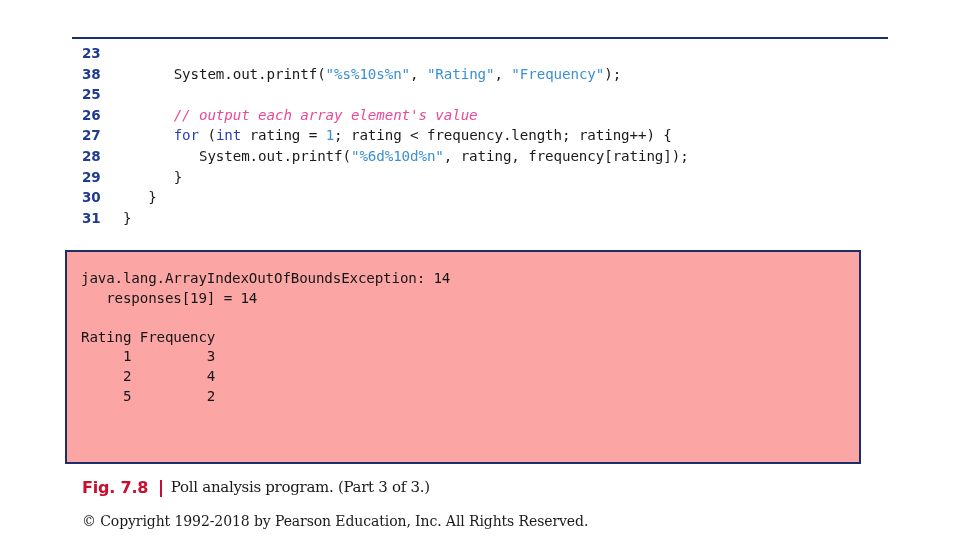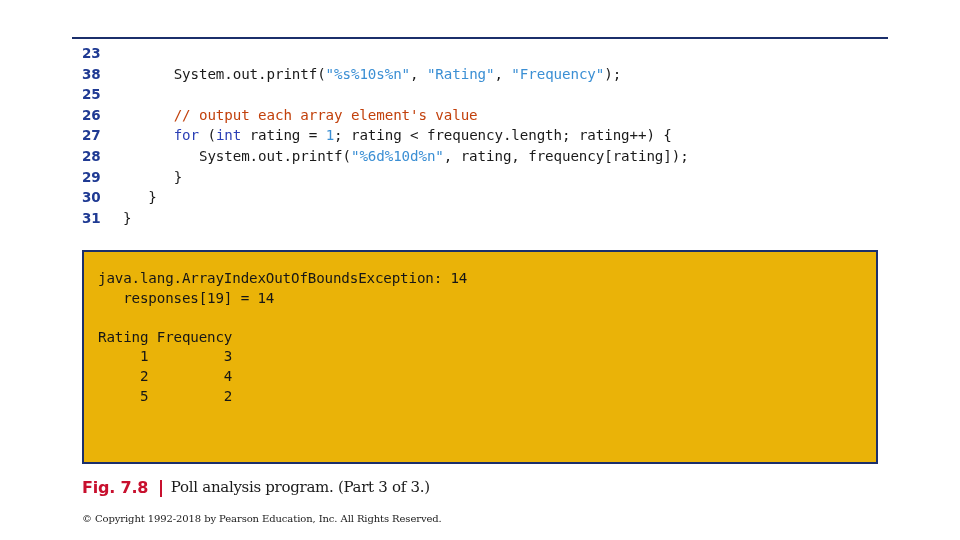--- a/index.html
+++ b/index.html
@@ -51,32 +51,32 @@
   }
   .codetext {
     font-family: "DejaVu Sans Mono", monospace;
     font-size: 14.2px;
     color: #1a1a1a;
     white-space: pre;
     letter-spacing: -0.1px;
   }
   .tok-key   { color: #2b3fb5; }
   .tok-str   { color: #3b8fd4; }
-  .tok-cmt   { color: #c2410c; }
+  .tok-cmt   { color: #ec4899; font-style: italic; }
   .tok-num   { color: #3b8fd4; }
 
   
   .output-box {
     position: absolute;
-    left: 82px;
+    left: 65px;
     top: 250px;
     width: 796px;
     height: 214px;
     border: 2px solid #1b2f6b;
-    background: #eab308;
+    background: #fca5a5;
     box-sizing: border-box;
   }
   .output-inner {
     padding: 17px 0 0 14px;
   }
   .outline {
     font-family: "DejaVu Sans Mono", monospace;
     font-size: 14.2px;
     color: #161616;
     white-space: pre;
@@ -115,21 +115,21 @@
     color: #1a1a1a;
     letter-spacing: -0.3px;
   }
 
   
   .footer {
     position: absolute;
     left: 82px;
     top: 513px;
     font-family: "DejaVu Serif", serif;
-    font-size: 10px;
+    font-size: 14px;
     color: #1a1a1a;
     letter-spacing: -0.1px;
   }
 </style>
 </head>
 <body>
 
 <div class="top-rule"></div>
 
 <div class="code-listing">

